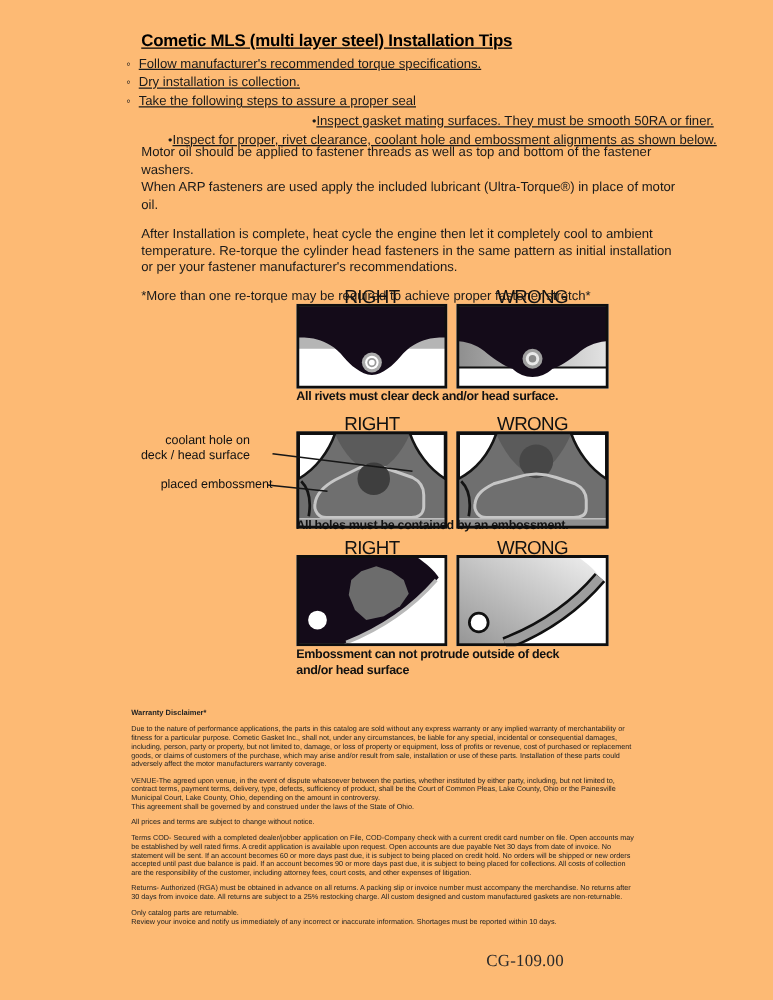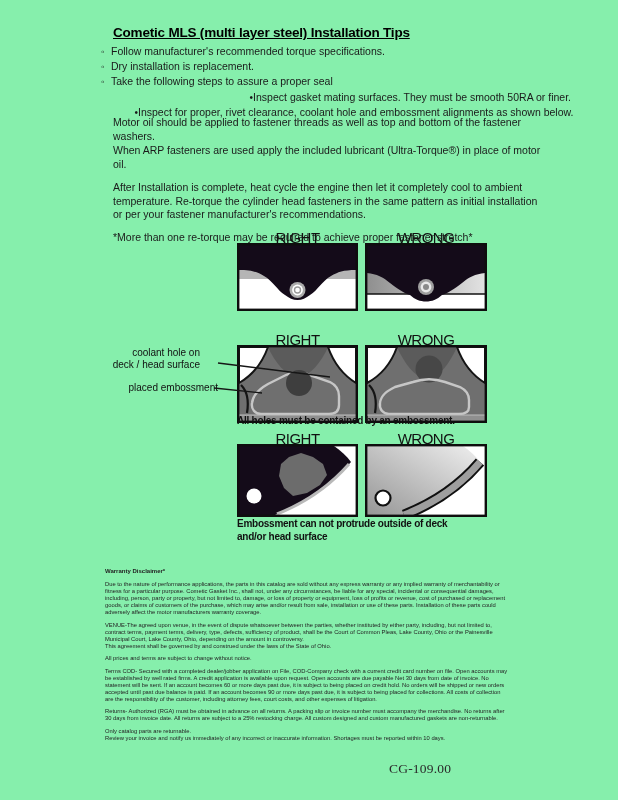--- a/index.html
+++ b/index.html
@@ -1,27 +1,27 @@
 <!DOCTYPE html>
 <html><head>
 <meta charset="utf-8">
 <style>
   html,body{margin:0;padding:0;background:#ffffff;}
   #page{
-    position:relative;width:618px;height:800px;background:#86efac;overflow:hidden;
+    position:relative;width:618px;height:800px;background:#fdba74;overflow:hidden;
     font-family:"Liberation Sans", sans-serif;color:#1a1a1a;
   }
   .abs{position:absolute;}
   
   #title{
     left:113px;top:25px;font-size:13.5px;font-weight:bold;color:#000;
     text-decoration:underline;letter-spacing:-0.2px;white-space:nowrap;
   }
   
-  #tips{left:101px;top:44px;font-size:10.5px;line-height:14.2px;width:470px;}
+  #tips{left:101px;top:44px;font-size:10.5px;line-height:14.2px;width:470px;text-decoration:underline;}
   #tips .row{white-space:nowrap;}
   #tips .mk{display:inline-block;width:10px;font-size:10px;}
   #tips .sub{padding-left:28px;text-align:right;}
   #tips .sub .mk{width:9px;}
   
   #diesel{left:113px;top:116px;width:440px;font-size:10.5px;line-height:13.9px;}
   #diesel .dh{font-size:12.5px;font-weight:bold;letter-spacing:-0.2px;margin:0 0 6px 0;}
   #diesel p{margin:0 0 9px 0;white-space:pre-line;}
   
   .rw{font-size:15px;letter-spacing:-0.5px;text-align:center;color:#111;}
@@ -37,21 +37,21 @@
 </style>
 </head>
 <body>
 
 <div id="page">
 
   <div id="title" class="abs">Cometic MLS (multi layer steel) Installation Tips</div>
 
   <div id="tips" class="abs">
     <div class="row"><span class="mk">◦</span><span>Follow manufacturer's recommended torque specifications.</span></div>
-    <div class="row"><span class="mk">◦</span><span>Dry installation is replacement.</span></div>
+    <div class="row"><span class="mk">◦</span><span>Dry installation is collection.</span></div>
     <div class="row"><span class="mk">◦</span><span>Take the following steps to assure a proper seal</span></div>
     <div class="row sub"><span class="mk">•</span><span>Inspect gasket mating surfaces.  They must be smooth 50RA or finer.</span></div>
     <div class="row sub"><span class="mk">•</span><span>Inspect for proper, rivet clearance, coolant hole and embossment alignments as shown below.</span></div>
   </div>
 
   <div id="diesel" class="abs">
     <p>Motor oil should be applied to fastener threads as well as top and bottom of the fastener washers.
 When ARP fasteners are used apply the included lubricant (Ultra-Torque®) in place of motor oil.</p>
     <p>After Installation is complete, heat cycle the engine then let it completely cool to ambient
 temperature. Re-torque the cylinder head fasteners in the same pattern as initial installation
@@ -84,20 +84,21 @@
     <rect x="2" y="24" width="118" height="27" fill="url(#g1)"></rect>
     <rect x="2" y="51" width="118" height="15" fill="#ffffff"></rect>
     <line x1="2" y1="51" x2="120" y2="51" stroke="#111111" stroke-width="1.5"></line>
     <path d="M2,2 H120 V30 C110,31 104,34 97,40 C89,46 83,50 77,52 C72,56.5 67,58.5 61,58.5 C55,58.5 50,56.5 45,52 C39,50 33,46 25,40 C18,34 12,31 2,30 Z" fill="#140b19"></path>
     <circle cx="61" cy="44" r="8" fill="#9f9f9f"></circle>
     <circle cx="61" cy="44" r="5.4" fill="#e9e9e9"></circle>
     <circle cx="61" cy="44" r="3" fill="#8a8a8a"></circle>
     <rect x="1.2" y="1.2" width="119.6" height="65.6" fill="none" stroke="#0e0e0e" stroke-width="2.4"></rect>
   </svg>
 
+  <div class="abs cap" style="left:237px;top:312px;">All rivets must clear deck and/or head surface.</div>
 
   <div class="abs rw" style="left:237px;top:331px;width:121px;">RIGHT</div>
   <div class="abs rw" style="left:365px;top:331px;width:122px;">WRONG</div>
 
   <div class="abs sidelbl" style="left:92px;top:347px;width:108px;">coolant hole on
 deck / head surface</div>
   <div class="abs sidelbl" style="left:110px;top:382px;width:108px;">placed embossment</div>
 
   <svg class="abs" style="left:237px;top:345px;" width="121" height="78" viewBox="0 0 121 78">
     <rect x="0" y="0" width="121" height="78" fill="#6f6f6f"></rect>

